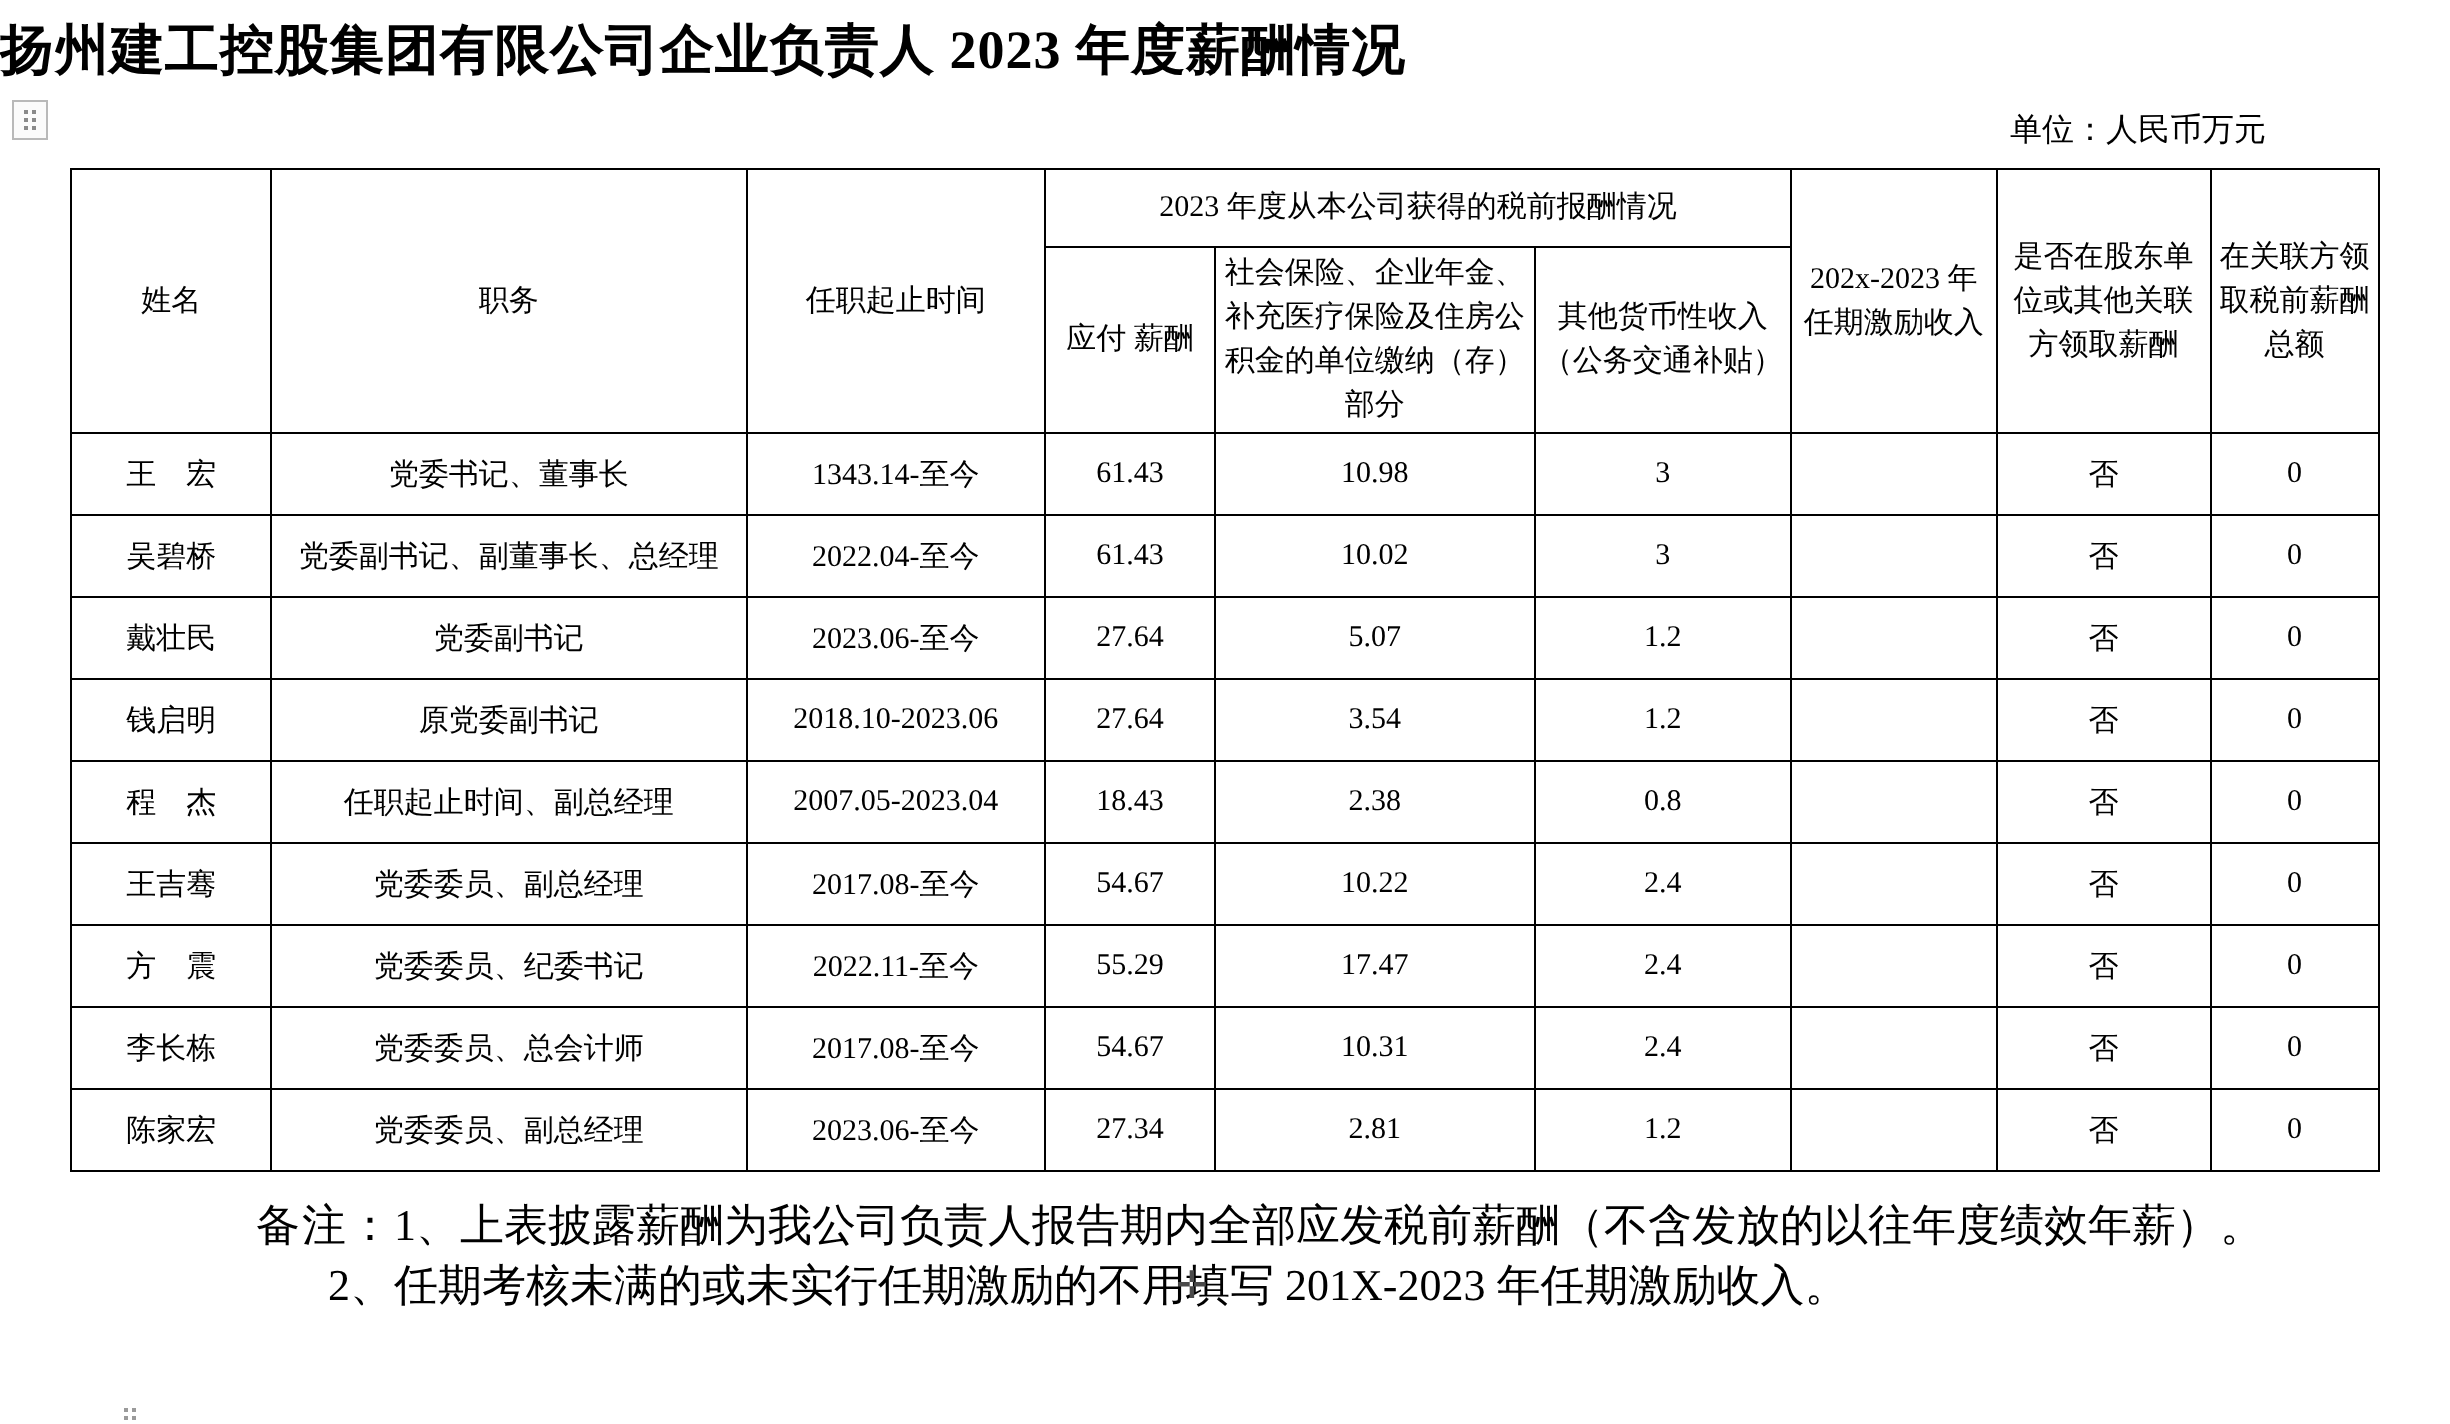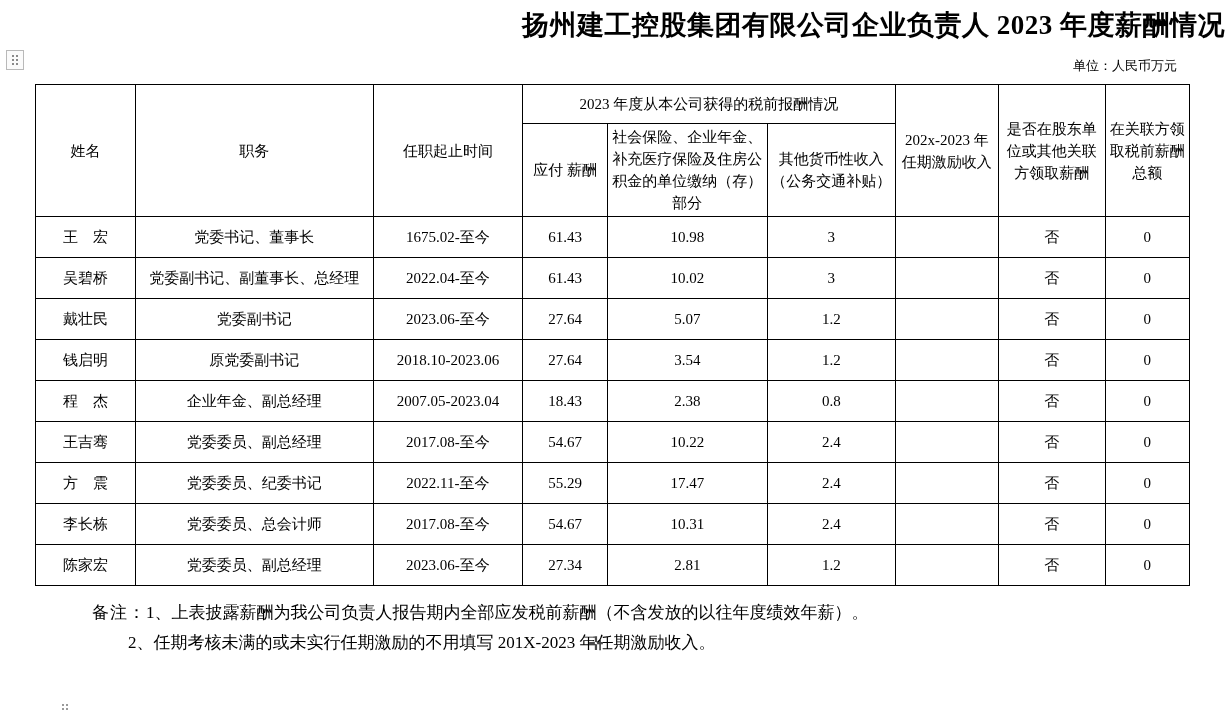--- a/index.html
+++ b/index.html
@@ -14,32 +14,32 @@
     color: #000000;
     position: relative;
     overflow: hidden;
   }
   .page {
     position: relative;
     width: 1225px;
     height: 712px;
   }
   .doc-title {
-    text-align: right;
+    text-align: left;
     font-size: 27px;
     font-weight: bold;
     letter-spacing: 0.5px;
     margin: 4px 0 0 0;
     padding-top: 4px;
     line-height: 34px;
   }
   .unit-line {
     text-align: right;
-    font-size: 13px;
-    padding-right: 48px;
+    font-size: 16px;
+    padding-right: 92px;
     margin-top: 14px;
     line-height: 20px;
   }
   table.salary {
     border-collapse: collapse;
     margin: 8px auto 0 auto;
     width: 1155px;
     table-layout: fixed;
   }
   table.salary th,
@@ -68,22 +68,23 @@
   .col-ins  { width: 152px; }
   .col-other{ width: 121px; }
   .col-term-incent { width: 98px; }
   .col-related { width: 101px; margin-top: 20px; }
   .col-total { width: 80px; }
   .vert-head {
     line-height: 21px;
   }
   .notes {
     margin: 12px 0 0 0;
-    font-size: 17px;
+    font-size: 22px;
     line-height: 30px;
+    padding-left: 36px;
   }
   .note-line {
     padding-left: 92px;
     white-space: nowrap;
   }
   .note-line .lbl {
     letter-spacing: 1px;
   }
   .note-indent {
     padding-left: 128px;
@@ -187,21 +188,21 @@
         <th class="col-pay vert-head">应付
 薪酬</th>
         <th class="col-ins vert-head">社会保险、企业年金、补充医疗保险及住房公积金的单位缴纳（存）部分</th>
         <th class="col-other vert-head">其他货币性收入（公务交通补贴）</th>
       </tr>
     </thead>
     <tbody>
       <tr>
         <td class="row-cell">王　宏</td>
         <td class="row-cell">党委书记、董事长</td>
-        <td class="row-cell">1675.02-至今</td>
+        <td class="row-cell">1343.14-至今</td>
         <td class="row-cell">61.43</td>
         <td class="row-cell">10.98</td>
         <td class="row-cell">3</td>
         <td class="row-cell"></td>
         <td class="row-cell">否</td>
         <td class="row-cell">0</td>
       </tr>
       <tr>
         <td class="row-cell">吴碧桥</td>
         <td class="row-cell">党委副书记、副董事长、总经理</td>
@@ -230,21 +231,21 @@
         <td class="row-cell">2018.10-2023.06</td>
         <td class="row-cell">27.64</td>
         <td class="row-cell">3.54</td>
         <td class="row-cell">1.2</td>
         <td class="row-cell"></td>
         <td class="row-cell">否</td>
         <td class="row-cell">0</td>
       </tr>
       <tr>
         <td class="row-cell">程　杰</td>
-        <td class="row-cell">企业年金、副总经理</td>
+        <td class="row-cell">任职起止时间、副总经理</td>
         <td class="row-cell">2007.05-2023.04</td>
         <td class="row-cell">18.43</td>
         <td class="row-cell">2.38</td>
         <td class="row-cell">0.8</td>
         <td class="row-cell"></td>
         <td class="row-cell">否</td>
         <td class="row-cell">0</td>
       </tr>
       <tr>
         <td class="row-cell">王吉骞</td>

